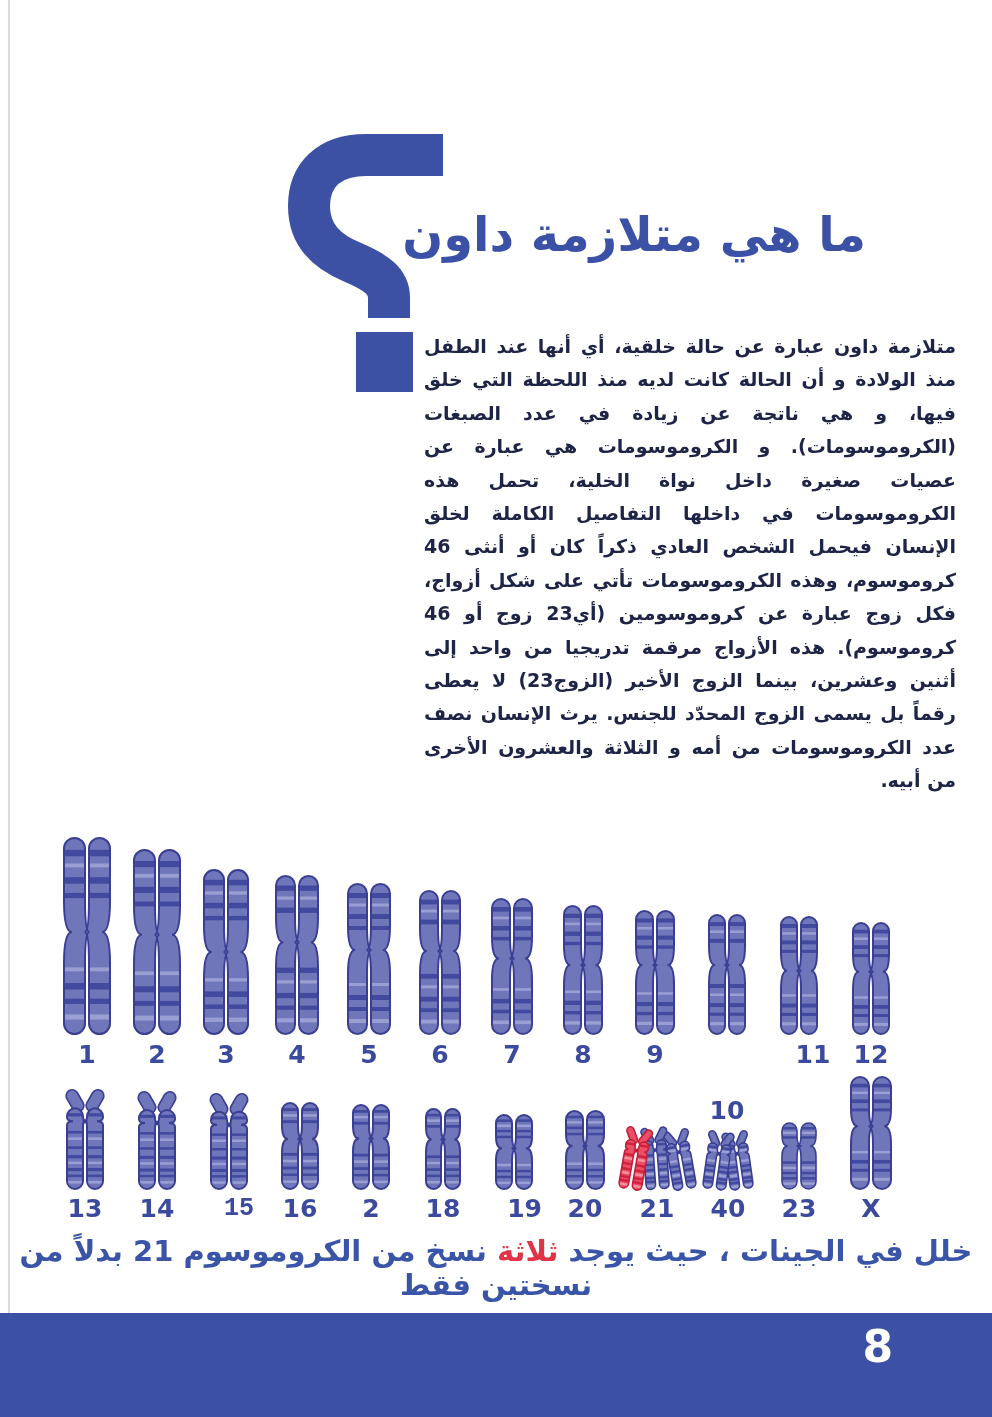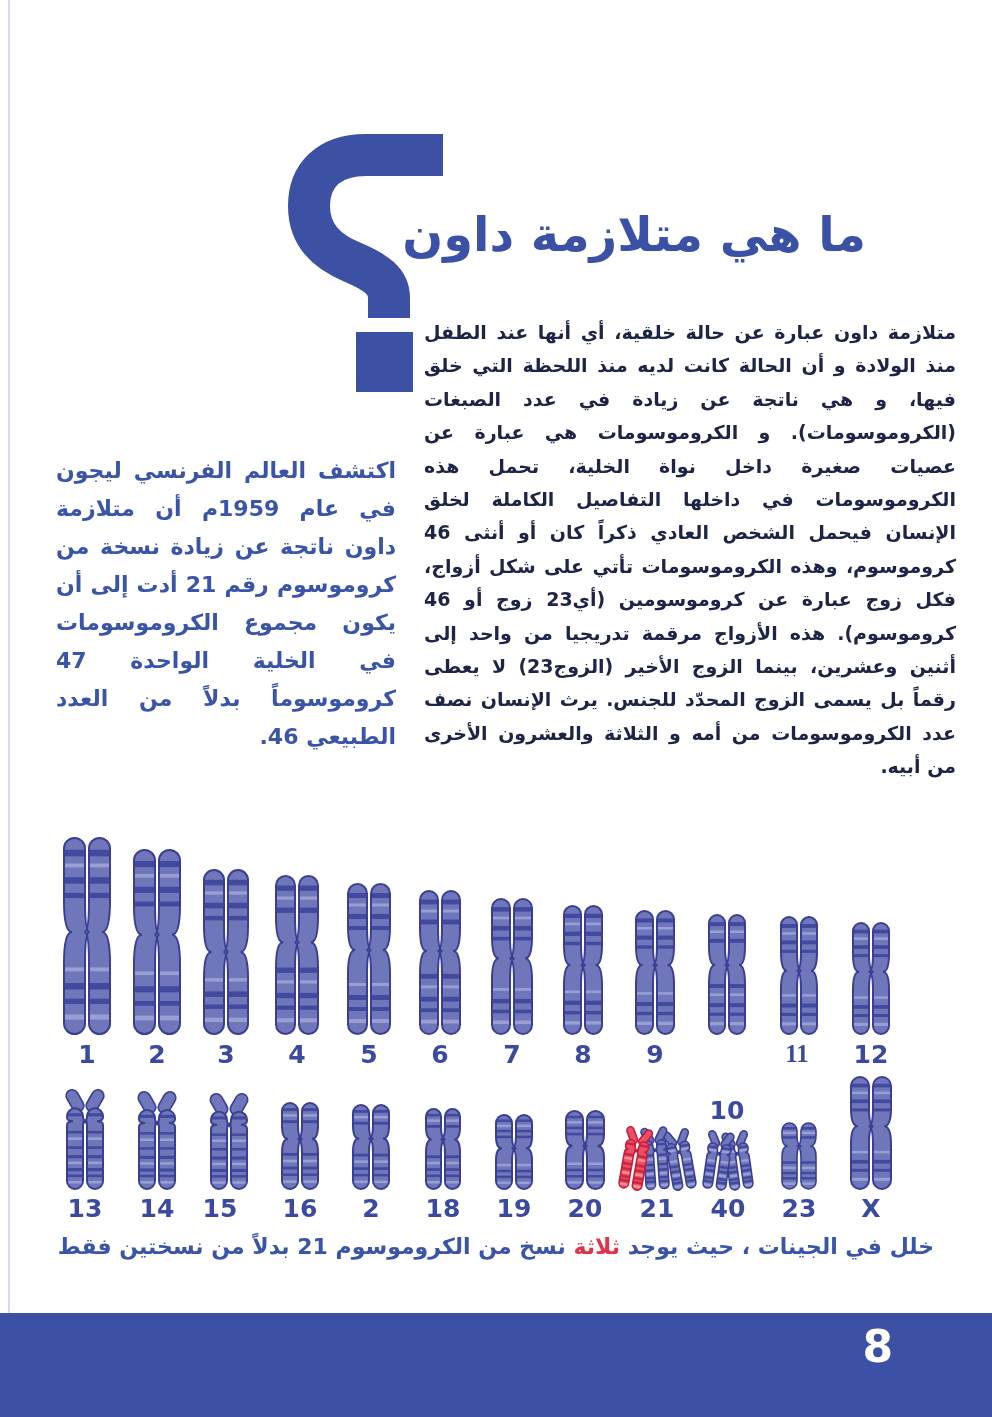--- a/index.html
+++ b/index.html
@@ -19,39 +19,39 @@
   .qmark{
     position:absolute;left:288px;top:112px;width:166px;height:292px;
     overflow:visible;
   }
   .title{
     position:absolute;right:126px;top:206px;margin:0;
     font-size:48px;font-weight:bold;color:#3b51a6;line-height:1.2;
     white-space:nowrap;
   }
   .body-par{
-    position:absolute;left:424px;width:532px;top:316px;margin:0;
+    position:absolute;left:424px;width:532px;top:330px;margin:0;
     font-size:19px;line-height:33.4px;font-weight:bold;color:#1e2445;
     text-align:justify;text-align-last:right;direction:rtl;
   }
   .side-par{
     position:absolute;left:56px;width:340px;top:452px;margin:0;
     font-size:22px;line-height:38px;font-weight:bold;color:#3a55a8;
     text-align:justify;text-align-last:right;direction:rtl;
   }
   #karyotype{position:absolute;inset:0;pointer-events:none;}
   .chrom-group{position:absolute;display:flex;align-items:flex-end;gap:2px;}
   .chrom-group svg{display:block;overflow:visible;}
   .chrom-label{
     position:absolute;width:56px;text-align:center;
     font-size:25px;font-weight:bold;color:#3b4a9e;
   }
   .caption{
     position:absolute;left:0;right:0;top:1234px;margin:0;
-    text-align:center;font-size:22px;font-weight:bold;color:#3a55a8;
+    text-align:center;font-size:29px;font-weight:bold;color:#3a55a8;
     direction:rtl;
   }
   .caption .red{color:#e03347;}
   .footer{
     position:absolute;left:0;right:0;top:1313px;height:104px;
     background:#3c51a5;
   }
   .pagenum{
     position:absolute;right:99px;top:8px;
     font-size:44px;font-weight:bold;color:#ffffff;
@@ -66,21 +66,20 @@
 
   <svg class="qmark" viewBox="0 0 166 292" aria-hidden="true">
     <path d="M155,43 L78,43 C40,43 21,64 21,94 C21,124 40,140 64,150 C90,161 101,170 101,186 L101,206" fill="none" stroke="#3d51a4" stroke-width="42" stroke-linecap="butt" stroke-linejoin="round"></path>
     <rect x="68" y="220" width="57" height="60" fill="#3d51a4"></rect>
   </svg>
 
   <h1 class="title">ما هي متلازمة داون</h1>
 
   <p class="body-par">متلازمة داون عبارة عن حالة خلقية، أي أنها عند الطفل منذ الولادة و أن الحالة كانت لديه منذ اللحظة التي خلق فيها، و هي ناتجة عن زيادة في عدد الصبغات (الكروموسومات). و الكروموسومات هي عبارة عن عصيات صغيرة داخل نواة الخلية، تحمل هذه الكروموسومات في داخلها التفاصيل الكاملة لخلق الإنسان فيحمل الشخص العادي ذكراً كان أو أنثى 46 كروموسوم، وهذه الكروموسومات تأتي على شكل أزواج، فكل زوج عبارة عن كروموسومين (أي23 زوج أو 46 كروموسوم). هذه الأزواج مرقمة تدريجيا من واحد إلى أثنين وعشرين، بينما الزوج الأخير (الزوج23) لا يعطى رقماً بل يسمى الزوج المحدّد للجنس. يرث الإنسان نصف عدد الكروموسومات من أمه و الثلاثة والعشرون الأخرى من أبيه.</p>
 
-  <p class="side-par">اكتشف العالم الفرنسي ليجون في عام 1959م أن متلازمة داون ناتجة عن زيادة نسخة من كروموسوم رقم 21 أدت إلى أن يكون مجموع الكروموسومات في الخلية الواحدة 47 كروموسوماً بدلاً من العدد الطبيعي 46.</p>
 
   <div id="karyotype">
       <div class="chrom-group" style="left: 63px; top: 837px; width: 48px; height: 198px;">
         <svg width="48" height="198">
           <defs>
             <clipPath id="cp1">
               <path d="M 1,11.5 A 10.5,10.5 0 0 1 22,11.5 L 22,63.72 Q 22,95.08 26.5,95.08 Q 22,95.08 22,126.44 L 22,186.5 A 10.5,10.5 0 0 1 1,186.5 L 1,126.44 Q 1,95.08 8.98,95.08 Q 1,95.08 1,63.72 Z"></path>
               <path d="M 26,11.5 A 10.5,10.5 0 0 1 47,11.5 L 47,63.72 Q 47,95.08 39.019999999999996,95.08 Q 47,95.08 47,126.44 L 47,186.5 A 10.5,10.5 0 0 1 26,186.5 L 26,126.44 Q 26,95.08 21.5,95.08 Q 26,95.08 26,63.72 Z"></path>
             </clipPath>
           </defs>
@@ -343,21 +342,21 @@
             <rect x="0" y="33.8" width="38" height="3.1" fill="#414a9f"></rect>
             <rect x="0" y="78.2" width="38" height="2.5" fill="#9a9fd3"></rect>
             <rect x="0" y="87.6" width="38" height="3.9" fill="#414a9f"></rect>
             <rect x="0" y="96.9" width="38" height="3.1" fill="#414a9f"></rect>
             <rect x="0" y="106.3" width="38" height="3.1" fill="#9a9fd3"></rect>
           </g>
           <path d="M 1,9 A 8,8 0 0 1 17,9 L 17,36.1 Q 17,54.82 21.5,54.82 Q 17,54.82 17,73.53999999999999 L 17,110 A 8,8 0 0 1 1,110 L 1,73.53999999999999 Q 1,54.82 7.08,54.82 Q 1,54.82 1,36.1 Z" fill="none" stroke="#3a3f92" stroke-width="2"></path>
           <path d="M 21,9 A 8,8 0 0 1 37,9 L 37,36.1 Q 37,54.82 30.92,54.82 Q 37,54.82 37,73.53999999999999 L 37,110 A 8,8 0 0 1 21,110 L 21,73.53999999999999 Q 21,54.82 16.5,54.82 Q 21,54.82 21,36.1 Z" fill="none" stroke="#3a3f92" stroke-width="2"></path>
         </svg>
       </div>
-      <div class="chrom-label" style="left: 769px; top: 1040px; font-family: Liberation Serif, serif;">11</div>
+      <div class="chrom-label" style="left: 785px; top: 1040px;">11</div>
       <div class="chrom-group" style="left: 852px; top: 922px; width: 38px; height: 113px;">
         <svg width="38" height="113">
           <defs>
             <clipPath id="cp12">
               <path d="M 1,9 A 8,8 0 0 1 17,9 L 17,32.08 Q 17,49.84 21.5,49.84 Q 17,49.84 17,67.60000000000001 L 17,104 A 8,8 0 0 1 1,104 L 1,67.60000000000001 Q 1,49.84 7.08,49.84 Q 1,49.84 1,32.08 Z"></path>
               <path d="M 21,9 A 8,8 0 0 1 37,9 L 37,32.08 Q 37,49.84 30.92,49.84 Q 37,49.84 37,67.60000000000001 L 37,104 A 8,8 0 0 1 21,104 L 21,67.60000000000001 Q 21,49.84 16.5,49.84 Q 21,49.84 21,32.08 Z"></path>
             </clipPath>
           </defs>
           <path d="M 1,9 A 8,8 0 0 1 17,9 L 17,32.08 Q 17,49.84 21.5,49.84 Q 17,49.84 17,67.60000000000001 L 17,104 A 8,8 0 0 1 1,104 L 1,67.60000000000001 Q 1,49.84 7.08,49.84 Q 1,49.84 1,32.08 Z" fill="#7076ba"></path>
           <path d="M 21,9 A 8,8 0 0 1 37,9 L 37,32.08 Q 37,49.84 30.92,49.84 Q 37,49.84 37,67.60000000000001 L 37,104 A 8,8 0 0 1 21,104 L 21,67.60000000000001 Q 21,49.84 16.5,49.84 Q 21,49.84 21,32.08 Z" fill="#7076ba"></path>
@@ -452,21 +451,21 @@
             <rect x="0" y="60.5" width="38" height="3.1" fill="#414a9f"></rect>
             <rect x="0" y="66.7" width="38" height="2.5" fill="#9a9fd3"></rect>
             <rect x="0" y="72.9" width="38" height="3.1" fill="#414a9f"></rect>
             <rect x="0" y="79.1" width="38" height="2.5" fill="#414a9f"></rect>
             <rect x="0" y="85.3" width="38" height="2.5" fill="#9a9fd3"></rect>
           </g>
           <path d="M 1,23.72 A 8,8 0 0 1 17,23.72 L 17,24.72 Q 17,28.72 21.5,28.72 Q 17,28.72 17,32.72 L 17,85 A 8,8 0 0 1 1,85 L 1,32.72 Q 1,28.72 7.08,28.72 Q 1,28.72 1,24.72 Z" fill="none" stroke="#3a3f92" stroke-width="2"></path>
           <path d="M 21,23.72 A 8,8 0 0 1 37,23.72 L 37,24.72 Q 37,28.72 30.92,28.72 Q 37,28.72 37,32.72 L 37,85 A 8,8 0 0 1 21,85 L 21,32.72 Q 21,28.72 16.5,28.72 Q 21,28.72 21,24.72 Z" fill="none" stroke="#3a3f92" stroke-width="2"></path>
         </svg>
       </div>
-      <div class="chrom-label" style="left: 192px; top: 1194px;">15</div>
+      <div class="chrom-label" style="left: 211px; top: 1194px; font-family: Liberation Mono, monospace;">15</div>
       <div class="chrom-group" style="left: 281px; top: 1102px; width: 38px; height: 88px;">
         <svg width="38" height="88">
           <defs>
             <clipPath id="cp16">
               <path d="M 1,9 A 8,8 0 0 1 17,9 L 17,23.36 Q 17,37.12 21.5,37.12 Q 17,37.12 17,50.879999999999995 L 17,79 A 8,8 0 0 1 1,79 L 1,50.879999999999995 Q 1,37.12 7.08,37.12 Q 1,37.12 1,23.36 Z"></path>
               <path d="M 21,9 A 8,8 0 0 1 37,9 L 37,23.36 Q 37,37.12 30.92,37.12 Q 37,37.12 37,50.879999999999995 L 37,79 A 8,8 0 0 1 21,79 L 21,50.879999999999995 Q 21,37.12 16.5,37.12 Q 21,37.12 21,23.36 Z"></path>
             </clipPath>
           </defs>
           <path d="M 1,9 A 8,8 0 0 1 17,9 L 17,23.36 Q 17,37.12 21.5,37.12 Q 17,37.12 17,50.879999999999995 L 17,79 A 8,8 0 0 1 1,79 L 1,50.879999999999995 Q 1,37.12 7.08,37.12 Q 1,37.12 1,23.36 Z" fill="#7076ba"></path>
           <path d="M 21,9 A 8,8 0 0 1 37,9 L 37,23.36 Q 37,37.12 30.92,37.12 Q 37,37.12 37,50.879999999999995 L 37,79 A 8,8 0 0 1 21,79 L 21,50.879999999999995 Q 21,37.12 16.5,37.12 Q 21,37.12 21,23.36 Z" fill="#7076ba"></path>
@@ -552,21 +551,21 @@
             <rect x="0" y="21.7" width="38" height="2.5" fill="#414a9f"></rect>
             <rect x="0" y="49.8" width="38" height="2.5" fill="#9a9fd3"></rect>
             <rect x="0" y="55.8" width="38" height="2.5" fill="#414a9f"></rect>
             <rect x="0" y="61.7" width="38" height="2.5" fill="#414a9f"></rect>
             <rect x="0" y="67.6" width="38" height="2.5" fill="#9a9fd3"></rect>
           </g>
           <path d="M 1,9 A 8,8 0 0 1 17,9 L 17,22.460000000000004 Q 17,34.300000000000004 21.5,34.300000000000004 Q 17,34.300000000000004 17,46.14 L 17,67 A 8,8 0 0 1 1,67 L 1,46.14 Q 1,34.300000000000004 7.08,34.300000000000004 Q 1,34.300000000000004 1,22.460000000000004 Z" fill="none" stroke="#3a3f92" stroke-width="2"></path>
           <path d="M 21,9 A 8,8 0 0 1 37,9 L 37,22.460000000000004 Q 37,34.300000000000004 30.92,34.300000000000004 Q 37,34.300000000000004 37,46.14 L 37,67 A 8,8 0 0 1 21,67 L 21,46.14 Q 21,34.300000000000004 16.5,34.300000000000004 Q 21,34.300000000000004 21,22.460000000000004 Z" fill="none" stroke="#3a3f92" stroke-width="2"></path>
         </svg>
       </div>
-      <div class="chrom-label" style="left: 486px; top: 1194px;">19</div>
+      <div class="chrom-label" style="left: 486px; top: 1194px; text-align: right;">19</div>
       <div class="chrom-group" style="left: 565px; top: 1110px; width: 40px; height: 80px;">
         <svg width="40" height="80">
           <defs>
             <clipPath id="cp20">
               <path d="M 1,9.5 A 8.5,8.5 0 0 1 18,9.5 L 18,23.62 Q 18,36.1 22.5,36.1 Q 18,36.1 18,48.58 L 18,70.5 A 8.5,8.5 0 0 1 1,70.5 L 1,48.58 Q 1,36.1 7.46,36.1 Q 1,36.1 1,23.62 Z"></path>
               <path d="M 22,9.5 A 8.5,8.5 0 0 1 39,9.5 L 39,23.62 Q 39,36.1 32.54,36.1 Q 39,36.1 39,48.58 L 39,70.5 A 8.5,8.5 0 0 1 22,70.5 L 22,48.58 Q 22,36.1 17.5,36.1 Q 22,36.1 22,23.62 Z"></path>
             </clipPath>
           </defs>
           <path d="M 1,9.5 A 8.5,8.5 0 0 1 18,9.5 L 18,23.62 Q 18,36.1 22.5,36.1 Q 18,36.1 18,48.58 L 18,70.5 A 8.5,8.5 0 0 1 1,70.5 L 1,48.58 Q 1,36.1 7.46,36.1 Q 1,36.1 1,23.62 Z" fill="#7076ba"></path>
           <path d="M 22,9.5 A 8.5,8.5 0 0 1 39,9.5 L 39,23.62 Q 39,36.1 32.54,36.1 Q 39,36.1 39,48.58 L 39,70.5 A 8.5,8.5 0 0 1 22,70.5 L 22,48.58 Q 22,36.1 17.5,36.1 Q 22,36.1 22,23.62 Z" fill="#7076ba"></path>

